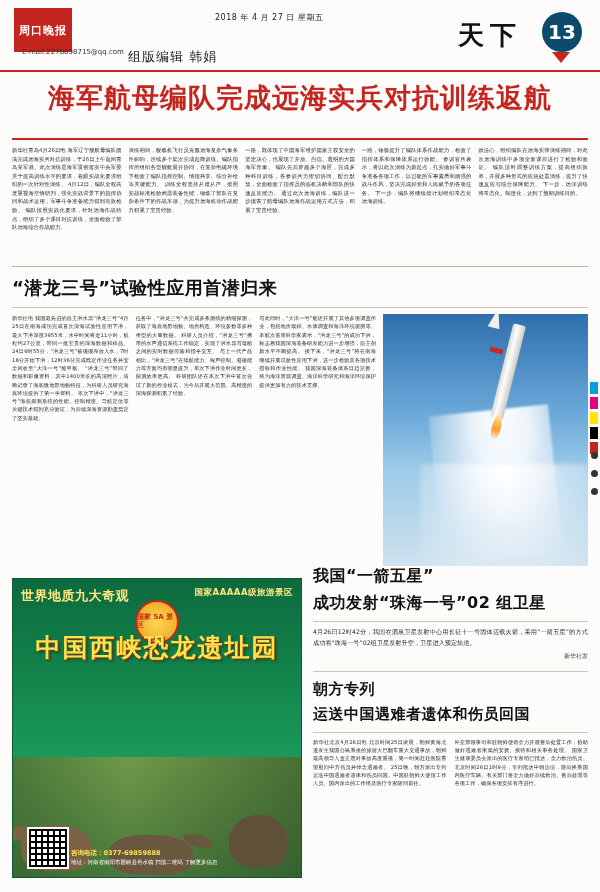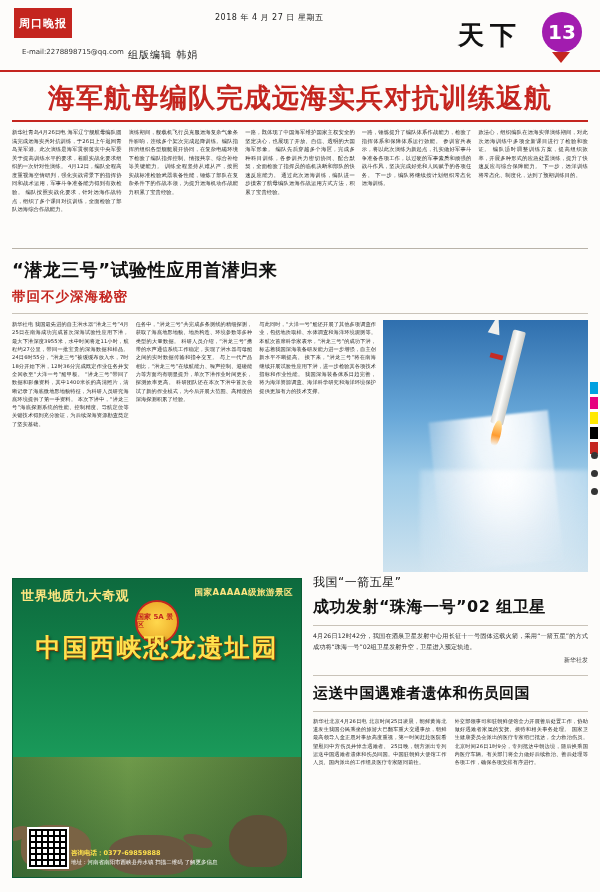--- a/index.html
+++ b/index.html
@@ -18,71 +18,71 @@
   
   .masthead{
     position:relative;
     height:72px;
     border-bottom:2px solid #c4251f;
     padding:6px 14px 0 14px;
     box-sizing:border-box;
   }
   .logo-box{
     position:absolute;left:14px;top:8px;
-    width:58px;height:30px;
+    width:58px;height:44px;
     background:#c4251f;
     color:#fff;
     display:flex;align-items:center;justify-content:center;
     font-family:"DejaVu Sans","Liberation Sans",sans-serif;
     font-size:11px;font-weight:bold;letter-spacing:1px;
     line-height:1;
   }
   .logo-box span{writing-mode:horizontal-tb;}
   .mast-date{
     position:absolute;left:215px;top:12px;
     font-size:8px;color:#222;letter-spacing:.5px;
   }
   .mast-email{
     position:absolute;left:22px;top:48px;
     font-size:7px;color:#333;
   }
   .mast-editor{
     position:absolute;left:128px;top:48px;
-    font-size:10px;color:#222;letter-spacing:1px;
+    font-size:13px;color:#222;letter-spacing:1px;
   }
   .mast-section{
     position:absolute;right:78px;top:18px;
     font-size:26px;font-weight:bold;color:#111;
     letter-spacing:6px;
     font-family:Liberation Serif, serif;
   }
   .page-num{
     position:absolute;right:18px;top:12px;
     width:40px;height:40px;border-radius:50%;
-    background:#a21caf;color:#fff;
+    background:#0c4a6e;color:#fff;
     display:flex;align-items:center;justify-content:center;
     font-size:20px;font-weight:bold;
   }
   .mast-tri{
     position:absolute;right:30px;top:52px;
     width:0;height:0;
     border-left:9px solid transparent;
     border-right:9px solid transparent;
     border-top:11px solid #c4251f;
   }
   
   .headline-main{
     margin:8px 12px 4px 12px;
     text-align:center;
     font-size:27px;
     font-weight:bold;
     color:#c4251f;
     letter-spacing:1px;
     border-bottom:2px solid #c4251f;
-    padding-bottom:4px;
+    padding-bottom:22px;
     font-family:"DejaVu Sans","Liberation Sans",sans-serif;
   }
   
   .top-cols{
     display:flex;
     margin:6px 12px 0 12px;
     gap:7px;
     height:112px;
     overflow:hidden;
   }
@@ -166,21 +166,21 @@
     position:absolute;left:53%;top:100px;
     width:9px;height:26px;
     background:linear-gradient(#ffe9a8,#ff9b2e 60%,rgba(255,120,20,0));
     border-radius:50% 50% 40% 40%;
     transform:rotate(14deg);
   }
   
   .sat-wrap{
     position:absolute;left:313px;top:566px;width:275px;
   }
-  .sat-h1{font-size:12px;font-weight:normal;color:#111;letter-spacing:.5px;margin-top:8px;}
+  .sat-h1{font-size:16px;font-weight:bold;color:#111;letter-spacing:.5px;}
   .sat-h2{font-size:16px;font-weight:bold;color:#111;letter-spacing:.5px;margin-top:6px;}
   .sat-rule{border-top:1px solid #c9c3b9;margin:7px 0 5px 0;}
   .sat-body{font-size:6.2px;line-height:1.75;color:#2a2a2a;text-align:justify;}
   .sat-sign{font-size:6px;color:#333;text-align:right;margin-top:3px;}
   .sat-rule2{border-top:1px solid #c9c3b9;margin:10px 0 8px 0;}
   .kr-h1{font-size:15px;font-weight:bold;color:#111;letter-spacing:.5px;}
   .kr-h2{font-size:15px;font-weight:bold;color:#111;letter-spacing:.5px;margin-top:6px;}
   .kr-rule{border-top:1px solid #c9c3b9;margin:8px 0 5px 0;}
   .kr-cols{display:flex;gap:8px;}
   .kr-cols .col{font-size:5.2px;line-height:1.6;}
@@ -281,21 +281,20 @@
 参训官兵表示，将以此次演练为新起点，扎实做好军事斗争准备各项工作，以过硬的军事素质和顽强的战斗作风，坚决完成好党和人民赋予的各项任务。
 下一步，编队将继续按计划组织常态化远海训练。</div>
     <div class="col">政法心，组织编队在远海实弹演练期间，对此次远海训练中多项全新课目进行了检验和验证。
 编队适时调整训练方案，提高组织效率，开展多种形式的应急处置演练，提升了快速反应与综合保障能力。
 下一步，远洋训练将常态化、制度化，达到了预期训练目的。</div>
   </div>
 
   <div class="rule-h"></div>
 
   <div class="sub-head">“潜龙三号”试验性应用首潜归来</div>
-  <div class="sub-head2">带回不少深海秘密</div>
   <div class="rule-thin"></div>
 
   <div class="mid">
     <div class="col">新华社电 我国最先进的自主潜水器“潜龙三号”4月25日在南海成功完成首次深海试验性应用下潜，最大下潜深度3955米，水中时间将近11小时，航程约27公里，带回一批宝贵的深海数据和样品。
 24日6时55分，“潜龙三号”被缓缓布放入水，7时18分开始下潜，12时36分完成既定作业任务并安全回收至“大洋一号”船甲板。
 “潜龙三号”带回了数据和影像资料，其中1400米长的高清照片，清晰记录了海底微地形地貌特征，为科研人员研究海底环境提供了第一手资料。
 本次下潜中，“潜龙三号”海底探测系统的性能、控制精度、导航定位等关键技术得到充分验证，为后续深海资源勘查奠定了坚实基础。</div>
     <div class="col">任务中，“潜龙三号”共完成多条测线的精细探测，获取了海底地形地貌、地质构造、环境参数等多种类型的大量数据。
 科研人员介绍，“潜龙三号”携带的水声通信系统工作稳定，实现了潜水器与母船之间的实时数据传输和指令交互。
 与上一代产品相比，“潜龙三号”在续航能力、噪声控制、避碰能力等方面均有明显提升，单次下潜作业时间更长，探测效率更高。
@@ -315,20 +314,21 @@
   </div>
 
   <div class="sat-wrap">
     <div class="sat-h1">我国“一箭五星”</div>
     <div class="sat-h2">成功发射“珠海一号”02 组卫星</div>
     <div class="sat-rule"></div>
     <div class="sat-body">4月26日12时42分，我国在酒泉卫星发射中心用长征十一号固体运载火箭，采用“一箭五星”的方式成功将“珠海一号”02组卫星发射升空，卫星进入预定轨道。</div>
     <div class="sat-sign">新华社发</div>
     <div class="sat-rule2"></div>
 
+    <div class="kr-h1">朝方专列</div>
     <div class="kr-h2">运送中国遇难者遗体和伤员回国</div>
     <div class="kr-rule"></div>
     <div class="kr-cols">
       <div class="col">新华社北京4月26日电 北京时间25日凌晨，朝鲜黄海北道发生我国公民乘坐的旅游大巴翻车重大交通事故，朝鲜最高领导人金正恩对事故高度重视，第一时间赶赴医院看望慰问中方伤员并悼念遇难者。
 25日晚，朝方派出专列运送中国遇难者遗体和伤员回国。中国驻朝鲜大使馆工作人员、国内派出的工作组及医疗专家随同前往。</div>
       <div class="col">外交部领事司和驻朝鲜使馆全力开展善后处置工作，协助做好遇难者家属的安抚、接待和相关事务处理。
 国家卫生健康委员会派出的医疗专家组已抵达，全力救治伤员。
 北京时间26日1时9分，专列抵达中朝边境，随后换乘国内医疗车辆。有关部门将全力做好后续救治、善后处理等各项工作，确保各项安排有序进行。</div>
     </div>
   </div>

